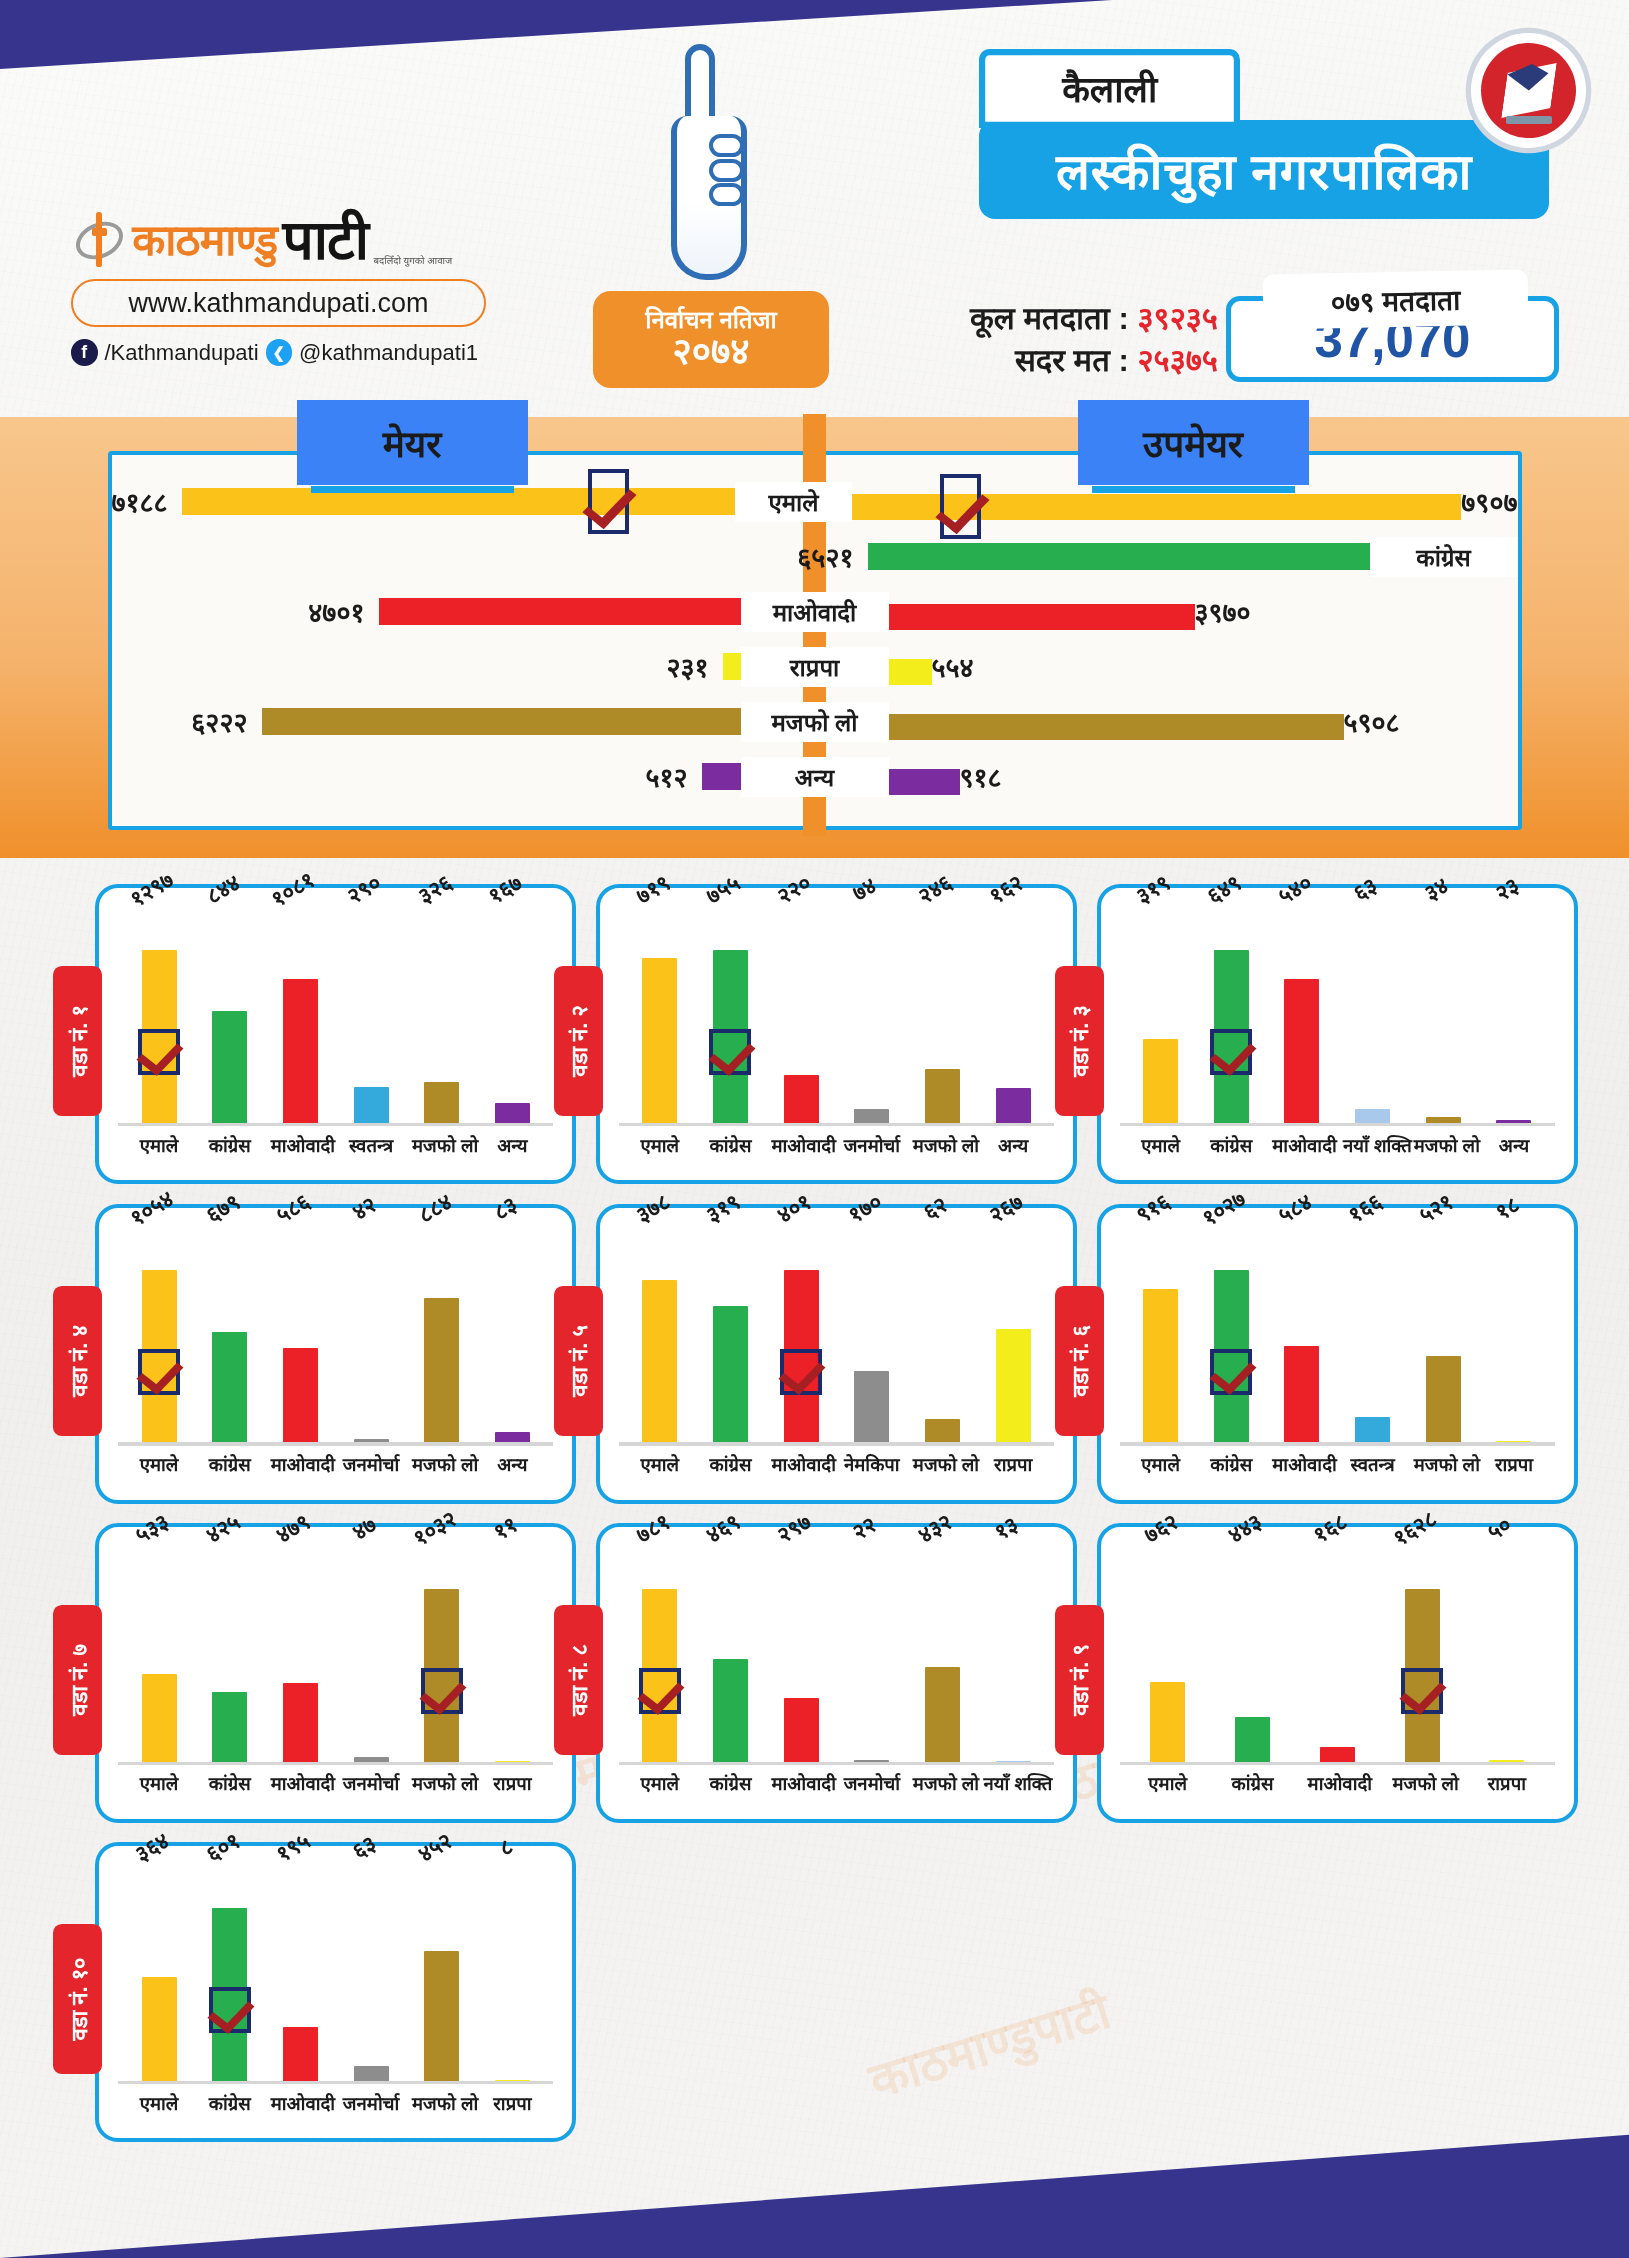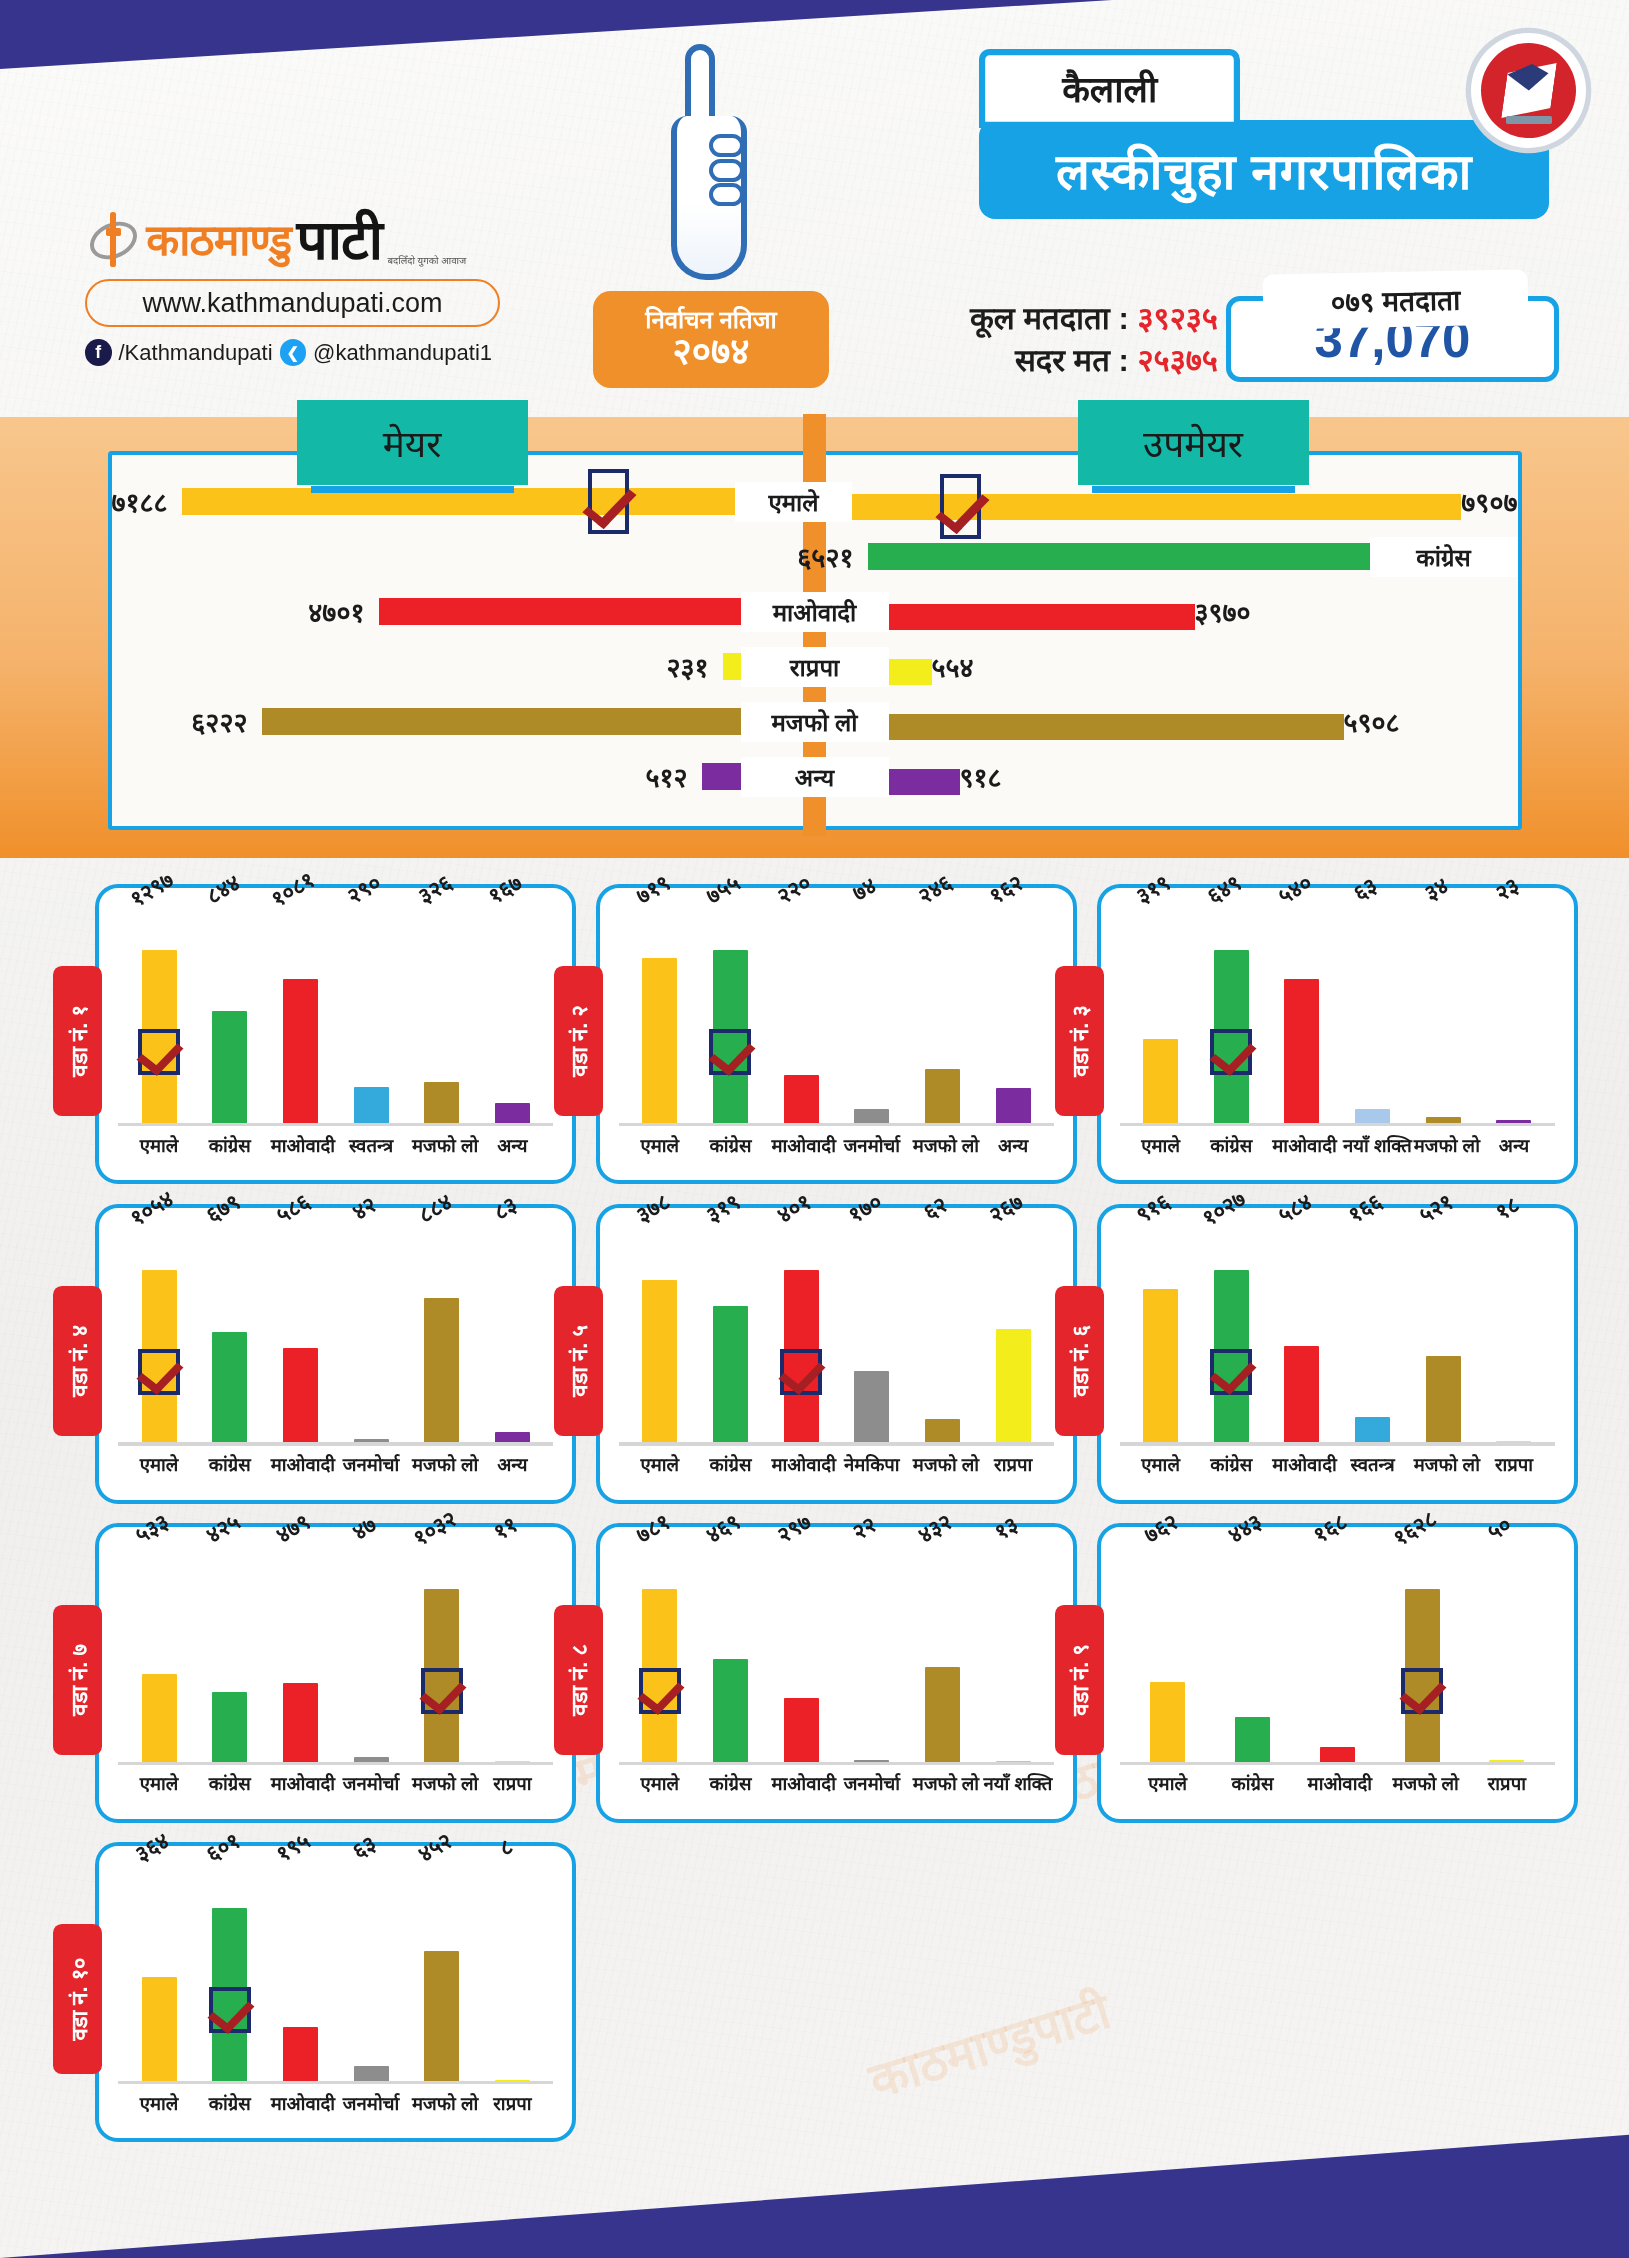--- a/index.html
+++ b/index.html
@@ -29,21 +29,21 @@
       repeating-linear-gradient(103deg, rgba(0,0,0,0.012) 0 1.8px, rgba(255,255,255,0) 1.8px 8px),
       repeating-linear-gradient(7deg, rgba(0,0,0,0.01) 0 0.9px, rgba(255,255,255,0) 0.9px 12.4px),
       linear-gradient(170deg,#fbfbfa 0%,#f0efed 55%,#f6f5f3 100%);
     z-index:0;
   }
 
   
   .header { position:relative; z-index:3; height:415px; }
 
   .brand {
-    position:absolute; left:85px; top:208px; width:459px;
+    position:absolute; left:71px; top:208px; width:459px;
   }
   .brand-logo {
     display:flex; align-items:center; gap:5.3px; height:64px;
   }
   .kp-globe {
     width:56px; height:56px; position:relative; flex:none;
   }
   .kp-globe .ring {
     position:absolute; left:3.5px; top:10.6px; width:49px; height:35px;
     border:4.4px solid #9a9a9a; border-radius:50%;
@@ -170,23 +170,23 @@
   }
   .band-inner {
     position:relative; margin:0 auto; width:1414px; height:379px;
     background:#fbfaf6; border:4.4px solid #16a2e4; border-radius:3.5px;
   }
   .band-centerbar {
     position:absolute; left:50%; top:-41px; width:23px; height:422px;
     margin-left:-11.5px; background:#f0902b; z-index:1;
   }
   .hdr-tab {
-    position:absolute; top:-55px; width:231px; height:85px; background:#14b8a6;
+    position:absolute; top:-55px; width:231px; height:85px; background:#3b82f6;
     display:flex; align-items:center; justify-content:center; z-index:3;
-    font-size:37px; font-weight:normal; color:#1b1b1b;
+    font-size:37px; font-weight:bold; color:#1b1b1b;
   }
   .hdr-tab:after {
     content:""; position:absolute; left:14px; right:14px; bottom:-8px; height:7px; background:#16a2e4;
   }
   .hdr-mayor { left:185px; }
   .hdr-deputy { left:966px; }
 
   .rows { position:relative; z-index:2; padding-top:19.4px; }
   .prow { display:flex; align-items:center; height:55px; }
   .pleft { flex:1; display:flex; align-items:center; justify-content:flex-end; gap:14px; }

